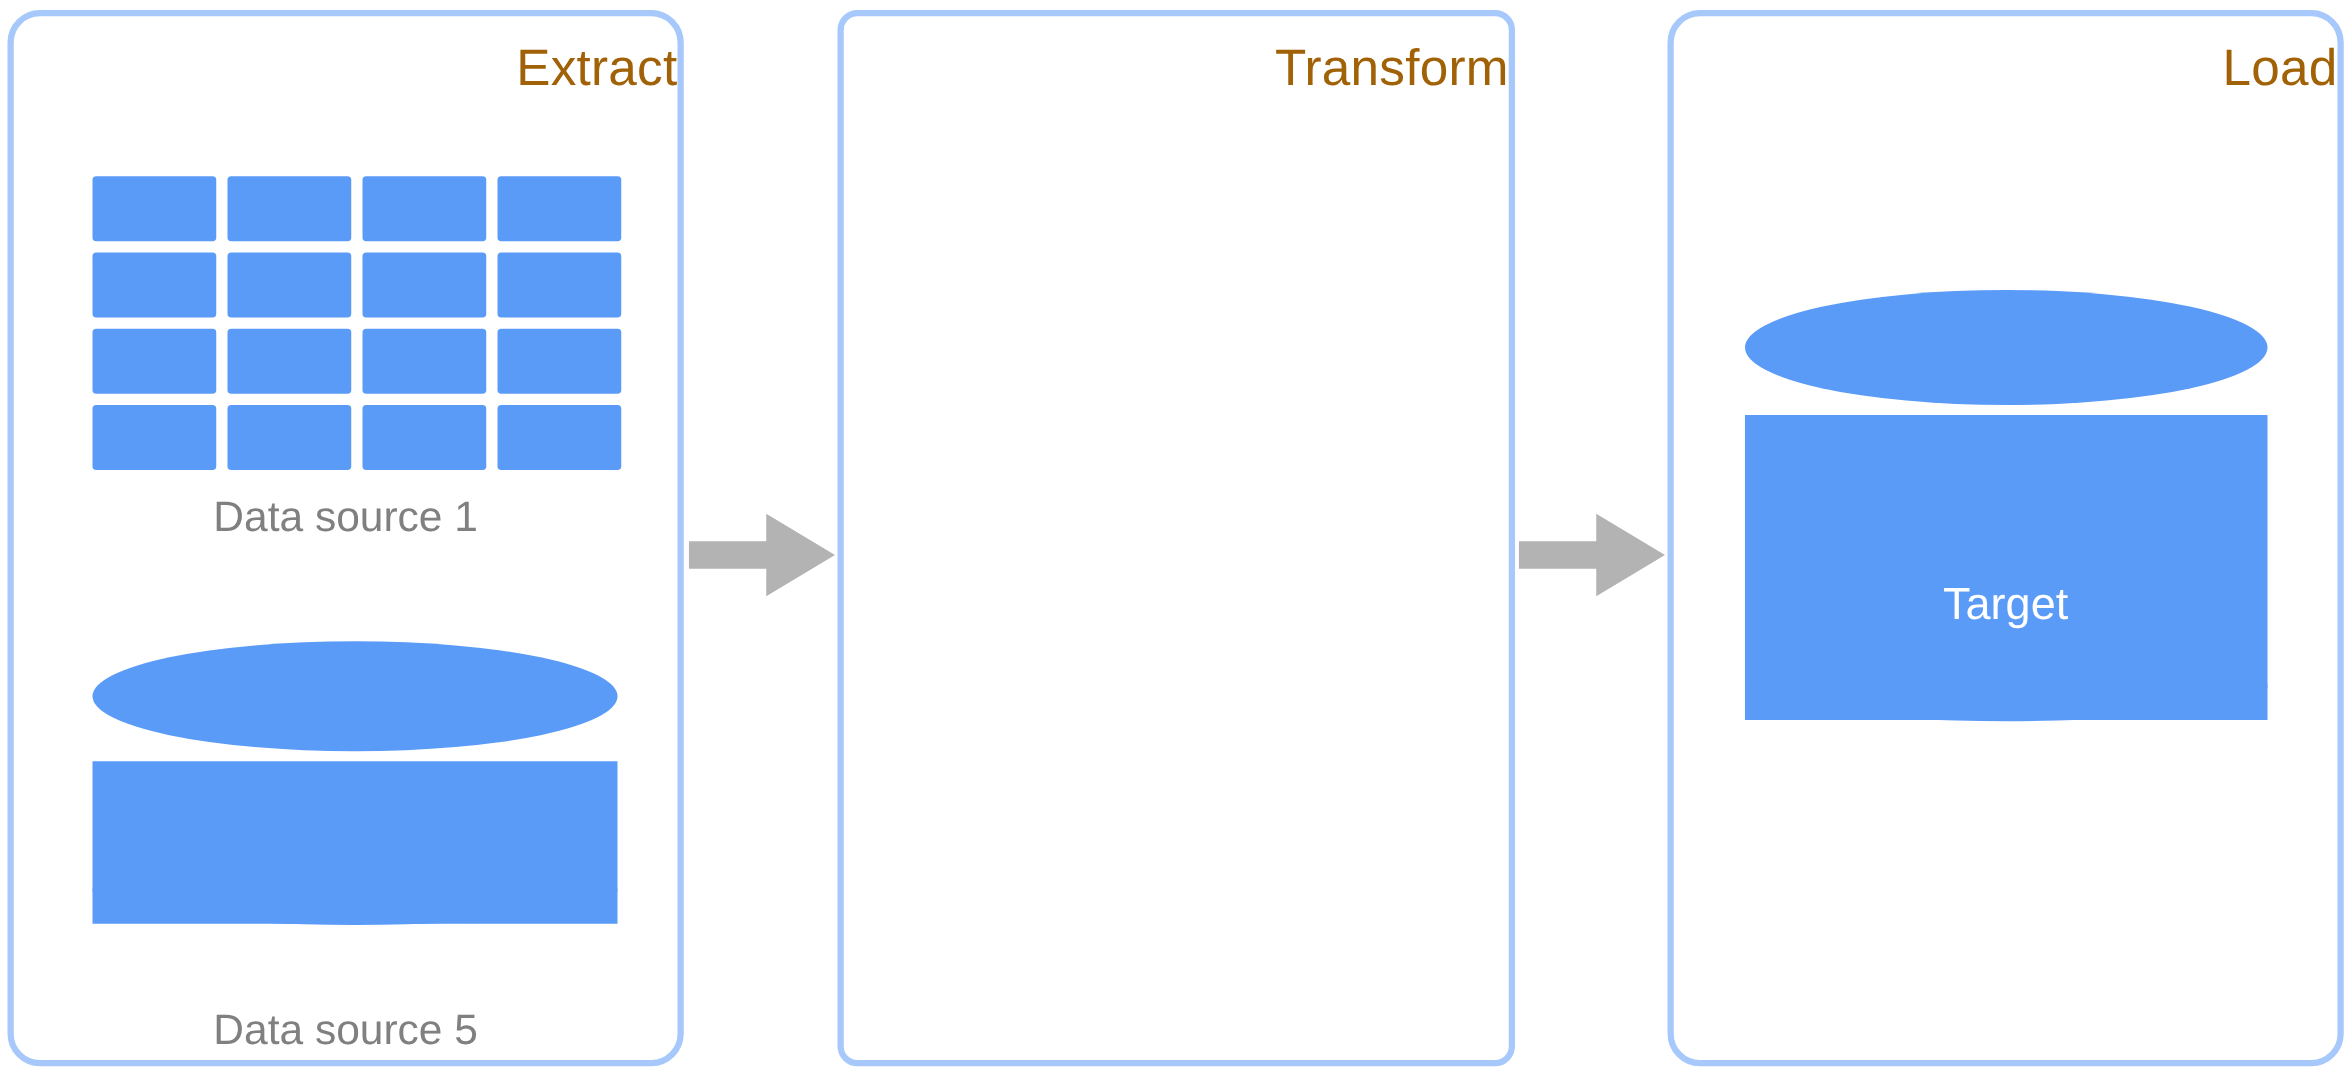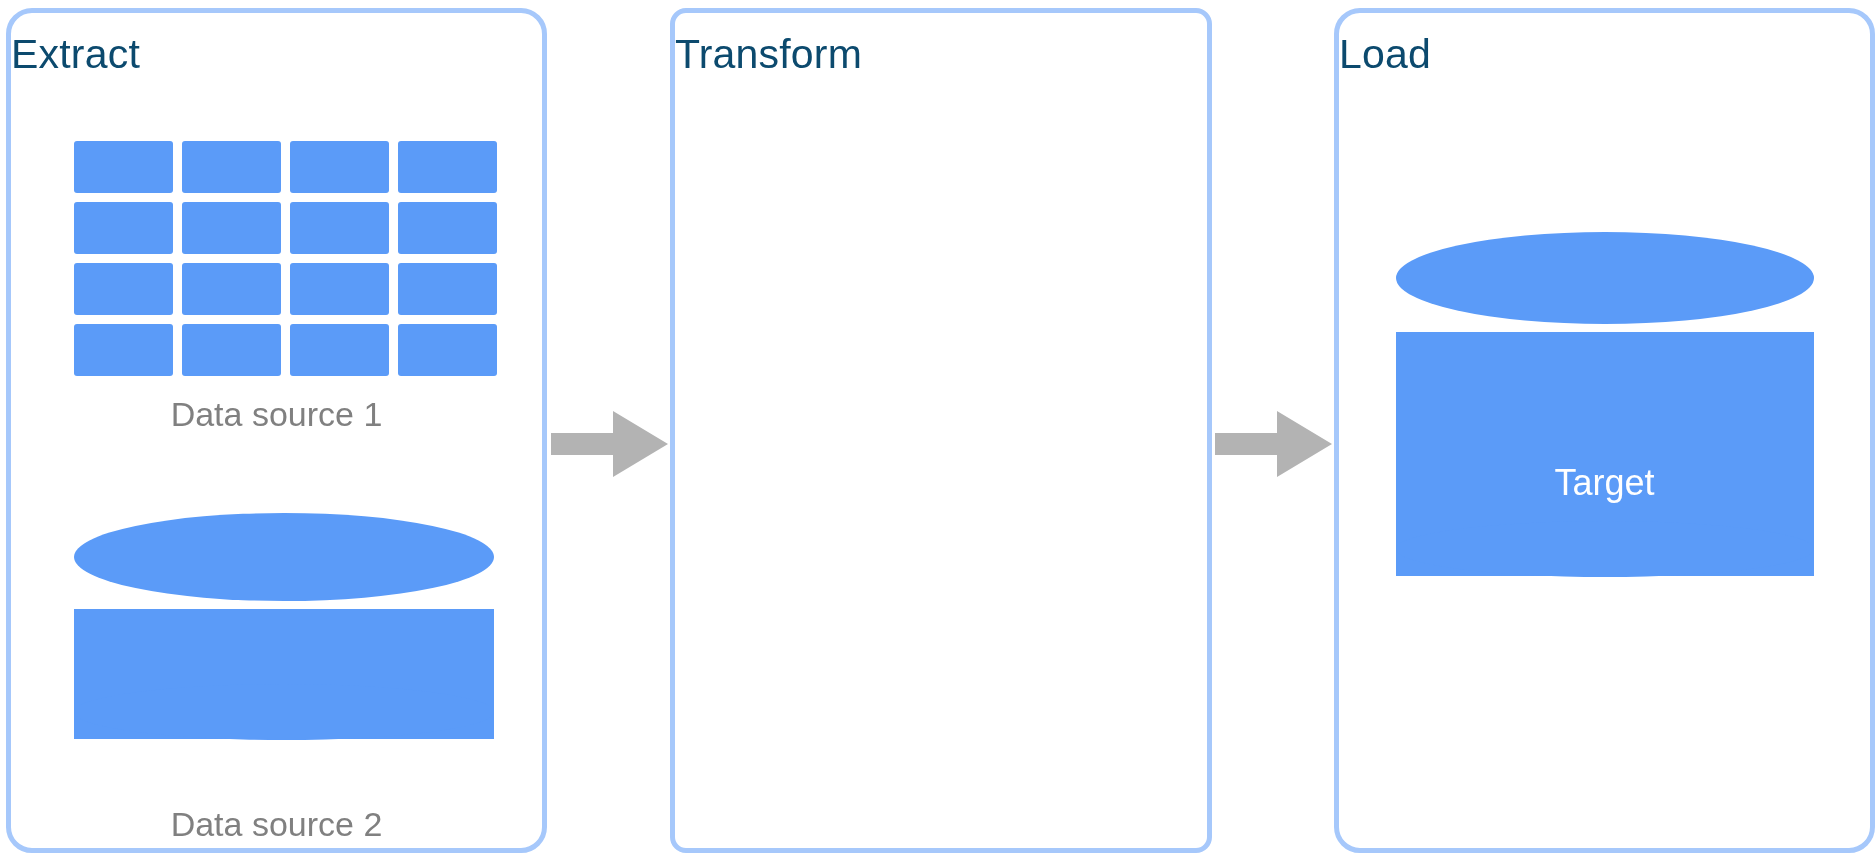--- a/index.html
+++ b/index.html
@@ -36,23 +36,23 @@
   #stage-extract   { left: 6px;    width: 541px; }
   #stage-transform { left: 670px;  width: 542px; border-radius: 16px; }
   #stage-load      { left = 0;     }
   #stage-load      { left: 1334px; width: 541px; }
 
   .stage-title {
     position: absolute;
     left: 0;
     right: 0;
     top: 18px;
-    text-align: left;
+    text-align: right;
     font-size: 41px;
-    color: #0c4a6e;
+    color: #a16207;
     letter-spacing: 0.2px;
     white-space: nowrap;
   }
 
   
   #grid-datasource1 {
     position: absolute;
     left: 63px;
     top: 128px;
     width: 423px;
@@ -178,21 +178,21 @@
       <div class="grid-cell"></div>
     </div>
 
     <div class="shape-label" id="label-datasource1">Data source 1</div>
 
     <div class="cylinder" id="cylinder-datasource2">
       <div class="cyl-body"></div>
       <div class="cyl-top"></div>
     </div>
 
-    <div class="shape-label" id="label-datasource2">Data source 2</div>
+    <div class="shape-label" id="label-datasource2">Data source 5</div>
   </div>
 
   <div class="arrow-connector" id="arrow-extract-transform">
     <svg viewBox="0 0 117 72" xmlns="http://www.w3.org/2000/svg">
       <polygon points="0,25 62,25 62,3 117,36 62,69 62,47 0,47" fill="#b3b3b3"></polygon>
     </svg>
   </div>
 
   <div class="stage" id="stage-transform">
     <div class="stage-title">Transform</div>

